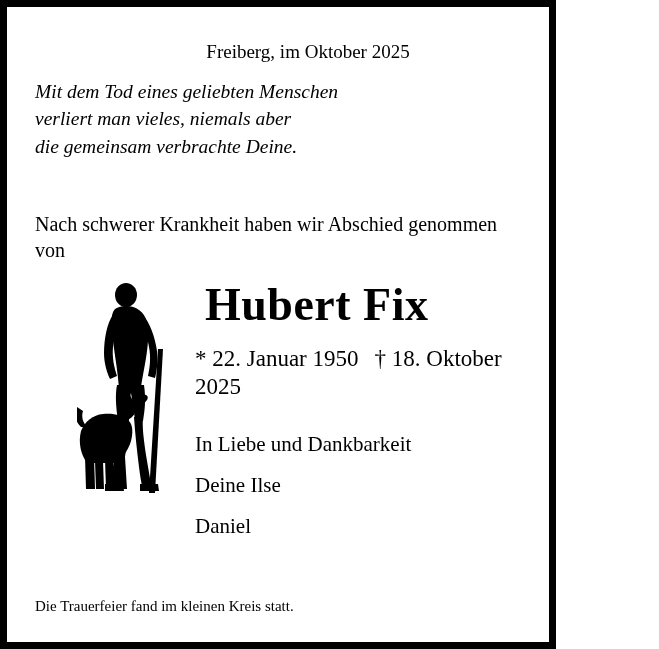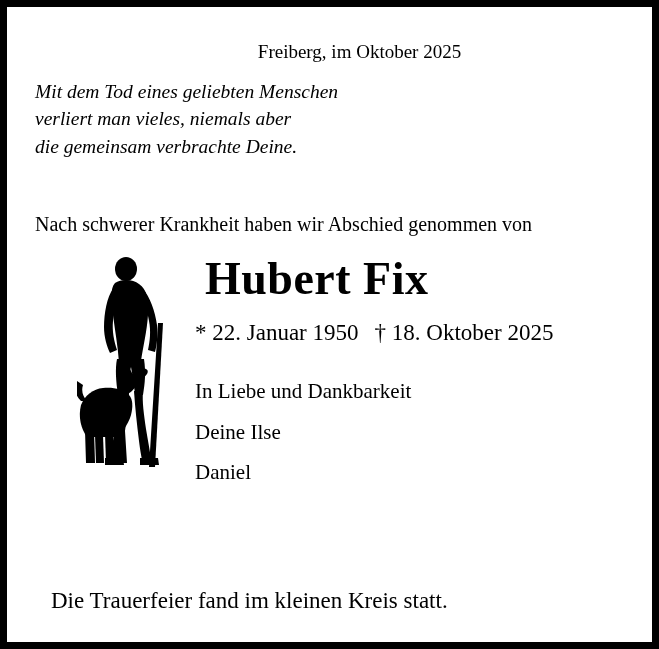--- a/index.html
+++ b/index.html
@@ -10,21 +10,21 @@
   body {
     width: 659px;
     height: 649px;
     font-family: "Liberation Serif", serif;
     color: #000000;
     overflow: hidden;
   }
   .obituary {
     position: relative;
     box-sizing: border-box;
-    width: 659px;
+    width: 556px;
     height: 649px;
     background: #ffffff;
     border: 7px solid #000000;
     padding: 0;
   }
   .inner {
     position: relative;
     width: 100%;
     height: 100%;
     box-sizing: border-box;
@@ -93,23 +93,22 @@
     text-align: left;
   }
   .family div {
     white-space: nowrap;
     margin-top: 11px;
   }
   .footer {
     position: absolute;
     left: 28px;
     bottom: 26px;
-    font-size: 23px;
+    font-size: 15px;
     line-height: 1.3;
-    margin-left: 16px;
   }
 </style>
 </head>
 <body>
 
 <div class="obituary">
   <div class="inner">
 
     <div class="place-date">Freiberg, im Oktober 2025</div>
 

